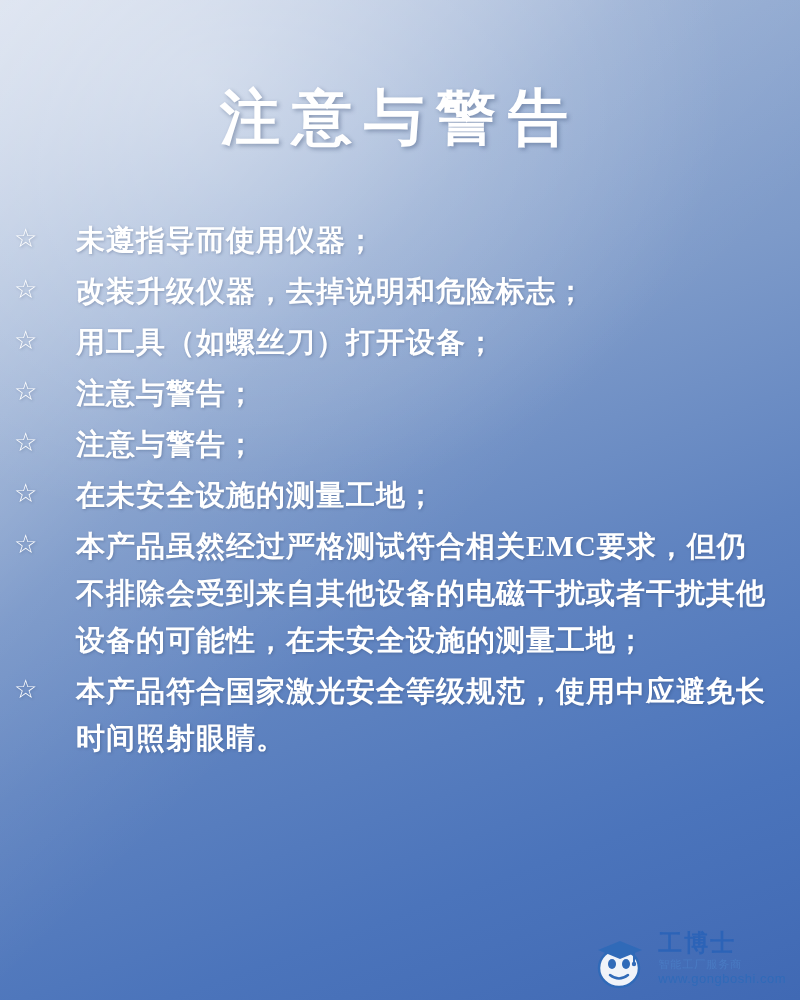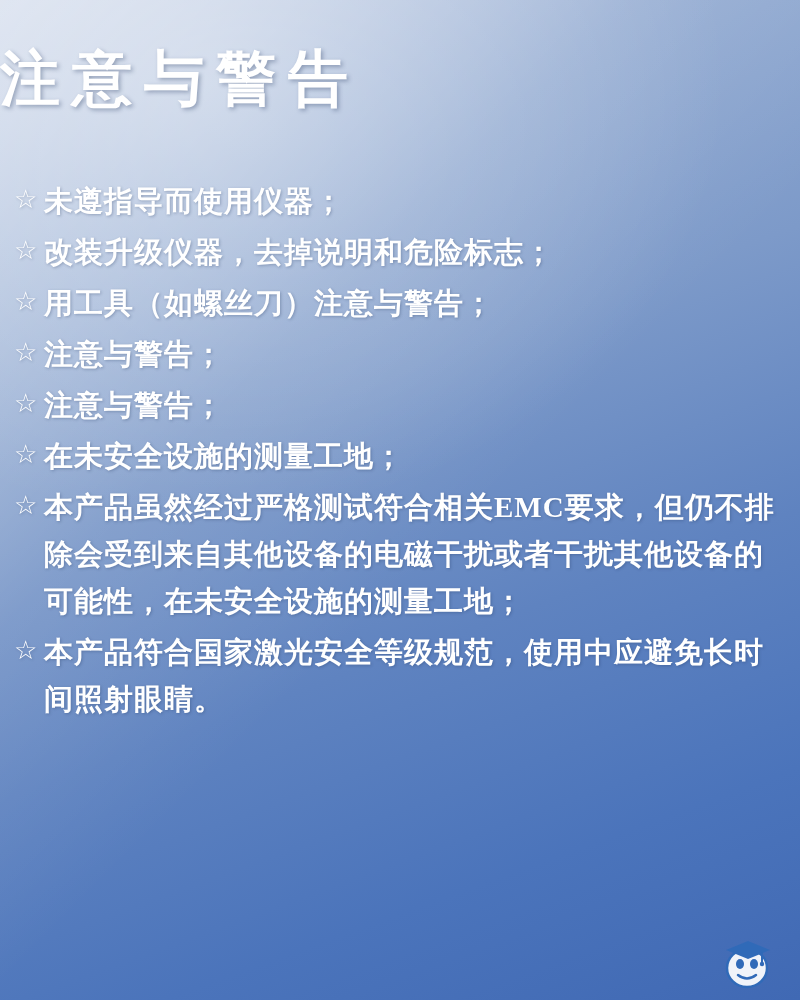--- a/index.html
+++ b/index.html
@@ -25,26 +25,27 @@
   .page::after {
     content: "";
     position: absolute;
     left: 0; top: 0; right: 0; bottom: 0;
     background: radial-gradient(120% 80% at 25% 8%, rgba(255,255,255,0.35) 0%, rgba(255,255,255,0.0) 55%);
     pointer-events: none;
   }
   .title {
     position: relative;
     z-index: 2;
+    text-align: center;
     color: #ffffff;
     font-size: 60px;
     font-weight: bold;
     letter-spacing: 12px;
     margin: 0;
-    padding-top: 39px;
+    padding-top: 78px;
     text-shadow: 2px 2px 4px rgba(30,50,90,0.35);
     font-family: "Liberation Serif", "DejaVu Serif", serif;
   }
   .list {
     position: relative;
     z-index: 2;
     margin: 58px 0 0 0;
     padding: 0 24px 0 14px;
     list-style: none;
   }
@@ -62,20 +63,21 @@
     flex: 0 0 auto;
     width: 30px;
     font-size: 26px;
     font-weight: normal;
     line-height: 1.72;
     color: #ffffff;
   }
   .item-text {
     flex: 1 1 auto;
     letter-spacing: 1px;
+    margin-left: 32px;
   }
   .watermark {
     position: absolute;
     right: 14px;
     bottom: 10px;
     z-index: 3;
     display: flex;
     align-items: center;
     opacity: 0.92;
   }
@@ -122,21 +124,21 @@
     <li class="item">
       <span class="bullet">☆</span>
       <span class="item-text">未遵指导而使用仪器；</span>
     </li>
     <li class="item">
       <span class="bullet">☆</span>
       <span class="item-text">改装升级仪器，去掉说明和危险标志；</span>
     </li>
     <li class="item">
       <span class="bullet">☆</span>
-      <span class="item-text">用工具（如螺丝刀）注意与警告；</span>
+      <span class="item-text">用工具（如螺丝刀）打开设备；</span>
     </li>
     <li class="item">
       <span class="bullet">☆</span>
       <span class="item-text">注意与警告；</span>
     </li>
     <li class="item">
       <span class="bullet">☆</span>
       <span class="item-text">注意与警告；</span>
     </li>
     <li class="item">
@@ -158,15 +160,20 @@
       <svg width="64" height="62" viewBox="0 0 64 62" aria-hidden="true">
         <ellipse cx="31" cy="40" rx="20" ry="19" fill="#ffffff" stroke="#2f6ab9" stroke-width="2.5"></ellipse>
         <ellipse cx="24" cy="36" rx="4" ry="5" fill="#2f6ab9"></ellipse>
         <ellipse cx="38" cy="36" rx="4" ry="5" fill="#2f6ab9"></ellipse>
         <path d="M22 47 q9 7 18 0" fill="none" stroke="#2f6ab9" stroke-width="2.5" stroke-linecap="round"></path>
         <path d="M10 22 L32 13 L54 22 L32 31 Z" fill="#2f6ab9"></path>
         <path d="M46 25 L46 35" stroke="#2f6ab9" stroke-width="2" stroke-linecap="round"></path>
         <circle cx="46" cy="36" r="2.2" fill="#2f6ab9"></circle>
       </svg>
     </div>
+    <div class="wm-text">
+      <span class="wm-name">工博士</span>
+      <span class="wm-sub">智能工厂服务商</span>
+      <span class="wm-url">www.gongboshi.com</span>
+    </div>
   </div>
 
 </div>
 
 </body></html>

